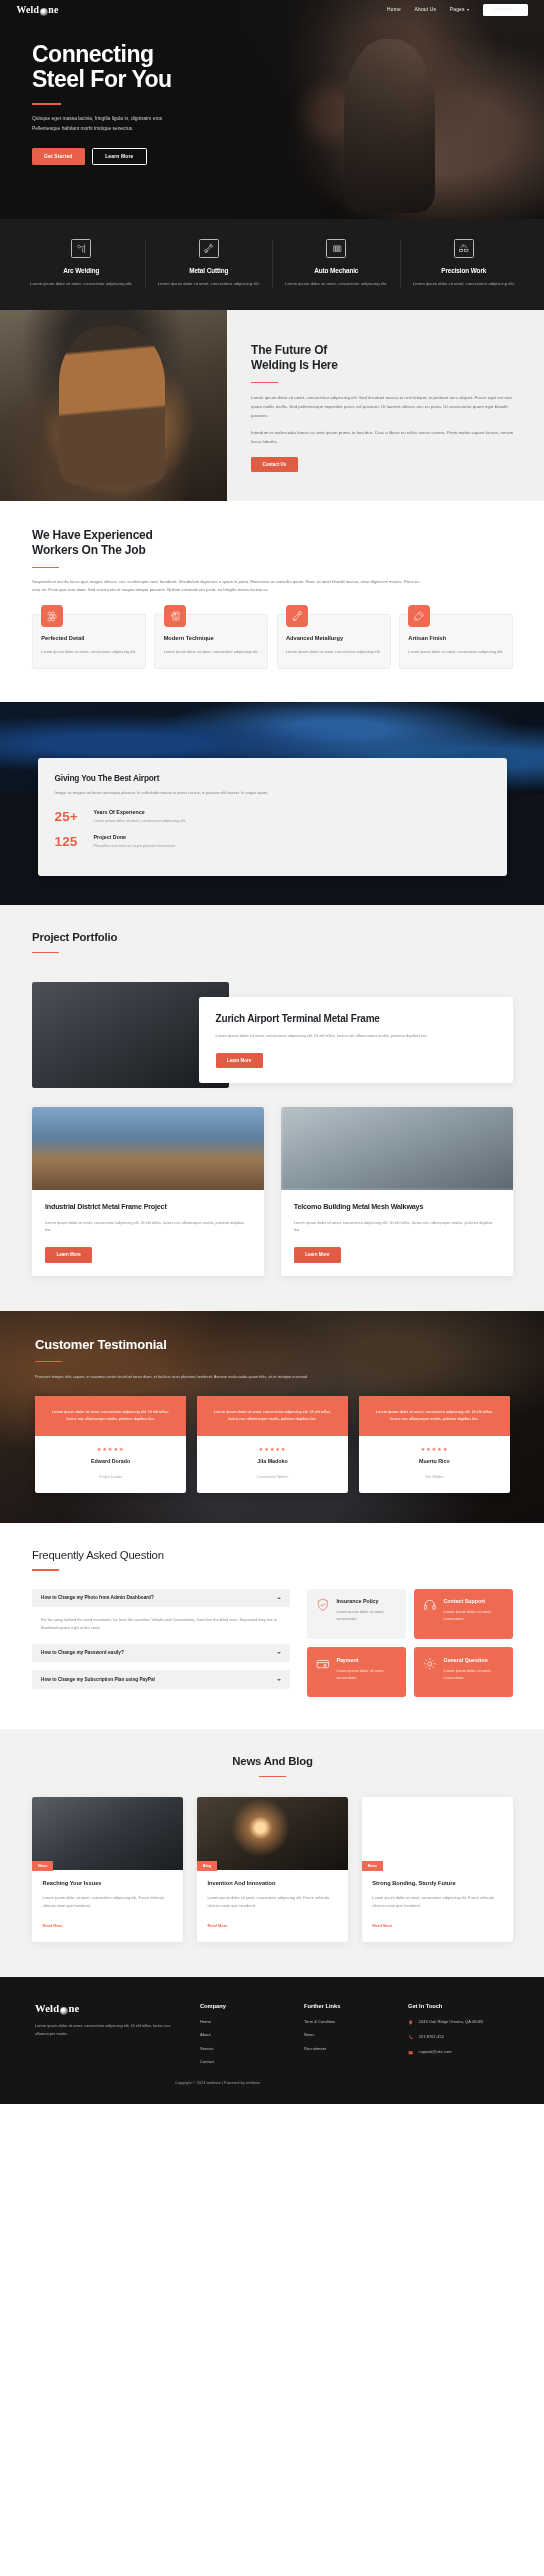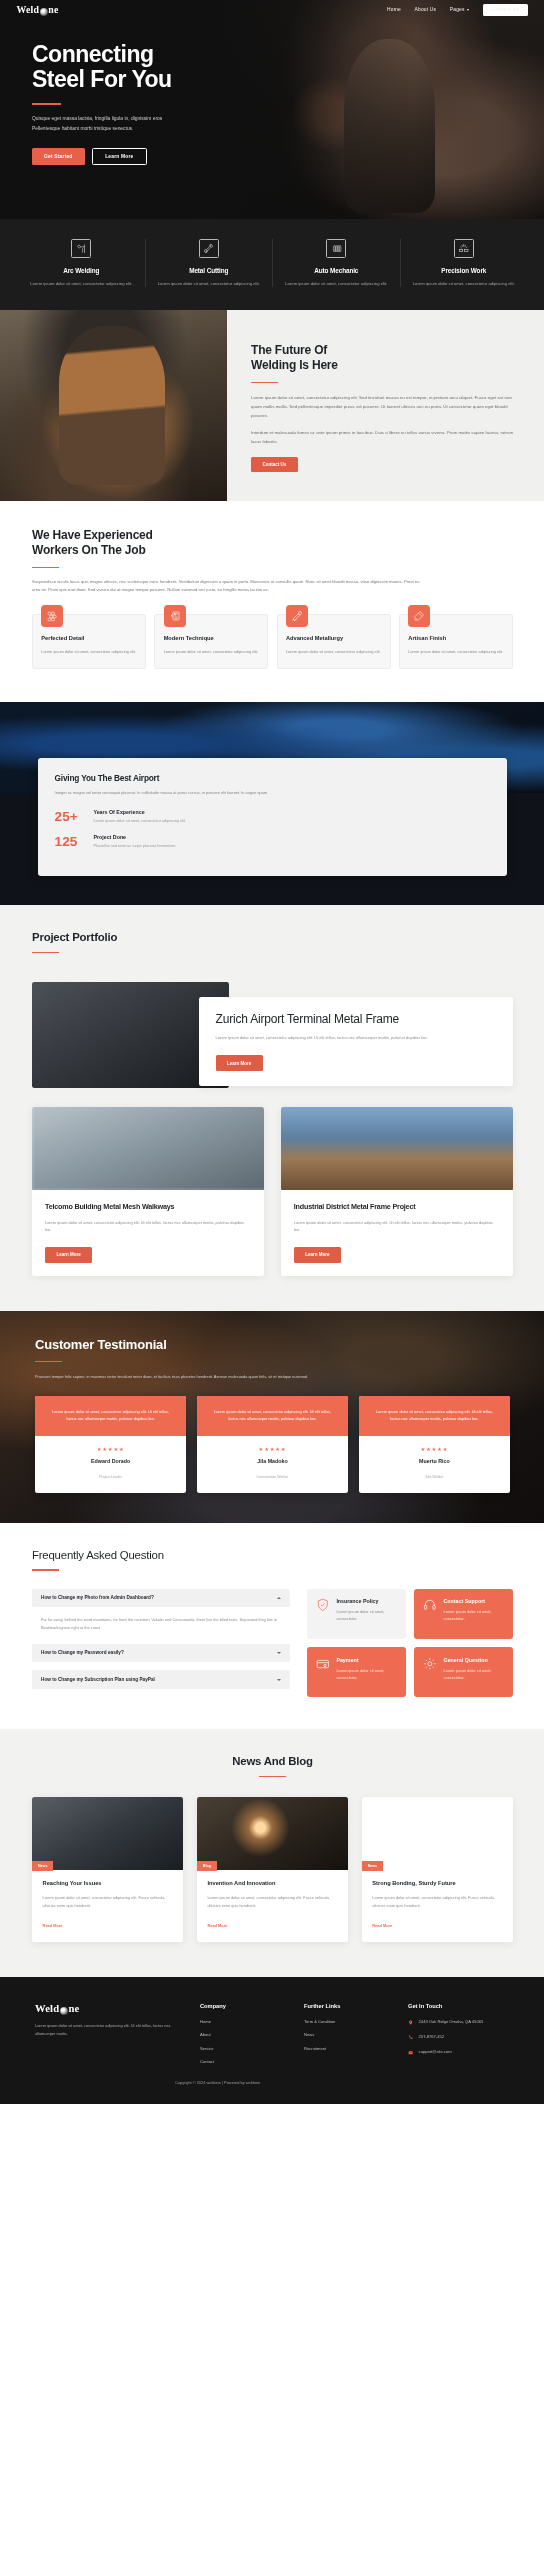--- a/index.html
+++ b/index.html
@@ -198,21 +198,21 @@
     width:197px;height:106px;flex:none;border-radius:2.3px;margin-top:10.6px;
     background:
       linear-gradient(42deg, rgba(255,255,255,.26) 0 0.8px, transparent 0.8px 8.3px),
       linear-gradient(-42deg, rgba(255,255,255,.22) 0 0.8px, transparent 0.8px 8.3px),
       linear-gradient(150deg,#4c5057 0%,#2c3035 60%,#17191c 100%);
   }
   .feat-card{
     background:#fff;border-radius:2.3px;padding:15px 16.6px 15px;margin-left:-30px;margin-top:26px;
     flex:1;box-shadow:0 1.5px 9px rgba(0,0,0,.07);
   }
-  .feat-card h3{font-size:12px;font-weight:400;color:#22262b;line-height:1.3;margin-bottom:6.8px;letter-spacing:-0.2px;}
+  .feat-card h3{font-size:10px;font-weight:700;color:#22262b;line-height:1.3;margin-bottom:6.8px;letter-spacing:-0.2px;}
   .feat-card p{font-size:4px;color:#8d8d8d;line-height:2.0;margin-bottom:9px;}
   .proj-row{display:flex;gap:16.6px;margin-top:19.7px;}
   .proj{flex:1;background:#fff;border-radius:2.3px;box-shadow:0 1.5px 9px rgba(0,0,0,.07);overflow:hidden;}
   .proj-img{height:83px;}
   .proj-img.a{
     background:
       linear-gradient(60deg, rgba(255,255,255,.12) 0 1.5px, transparent 1.5px 12px),
       linear-gradient(-60deg, rgba(255,255,255,.10) 0 1.5px, transparent 1.5px 13.6px),
       linear-gradient(180deg,#7fa6c9 0%,#5e7f9e 38%,#9c7a55 62%,#6b4f35 100%);
   }
@@ -509,31 +509,31 @@
     <div class="feat">
       <div class="feat-img"></div>
       <div class="feat-card">
         <h3>Zurich Airport Terminal Metal Frame</h3>
         <p>Lorem ipsum dolor sit amet, consectetur adipiscing elit. Ut elit tellus, luctus nec ullamcorper mattis, pulvinar dapibus leo.</p>
         <button class="btn-sm">Learn More</button>
       </div>
     </div>
     <div class="proj-row">
       <div class="proj">
+        <div class="proj-img a"></div>
+        <div class="proj-body">
+          <h3>Industrial District Metal Frame Project</h3>
+          <p>Lorem ipsum dolor sit amet, consectetur adipiscing elit. Ut elit tellus, luctus nec ullamcorper mattis, pulvinar dapibus leo.</p>
+          <button class="btn-sm">Learn More</button>
+        </div>
+      </div>
+      <div class="proj">
         <div class="proj-img b"></div>
         <div class="proj-body">
           <h3>Telcomo Building Metal Mesh Walkways</h3>
-          <p>Lorem ipsum dolor sit amet, consectetur adipiscing elit. Ut elit tellus, luctus nec ullamcorper mattis, pulvinar dapibus leo.</p>
-          <button class="btn-sm">Learn More</button>
-        </div>
-      </div>
-      <div class="proj">
-        <div class="proj-img a"></div>
-        <div class="proj-body">
-          <h3>Industrial District Metal Frame Project</h3>
           <p>Lorem ipsum dolor sit amet, consectetur adipiscing elit. Ut elit tellus, luctus nec ullamcorper mattis, pulvinar dapibus leo.</p>
           <button class="btn-sm">Learn More</button>
         </div>
       </div>
     </div>
   </section>
 
   <section class="testi">
     <div class="testi-bg"></div>
     <div class="testi-inner">

